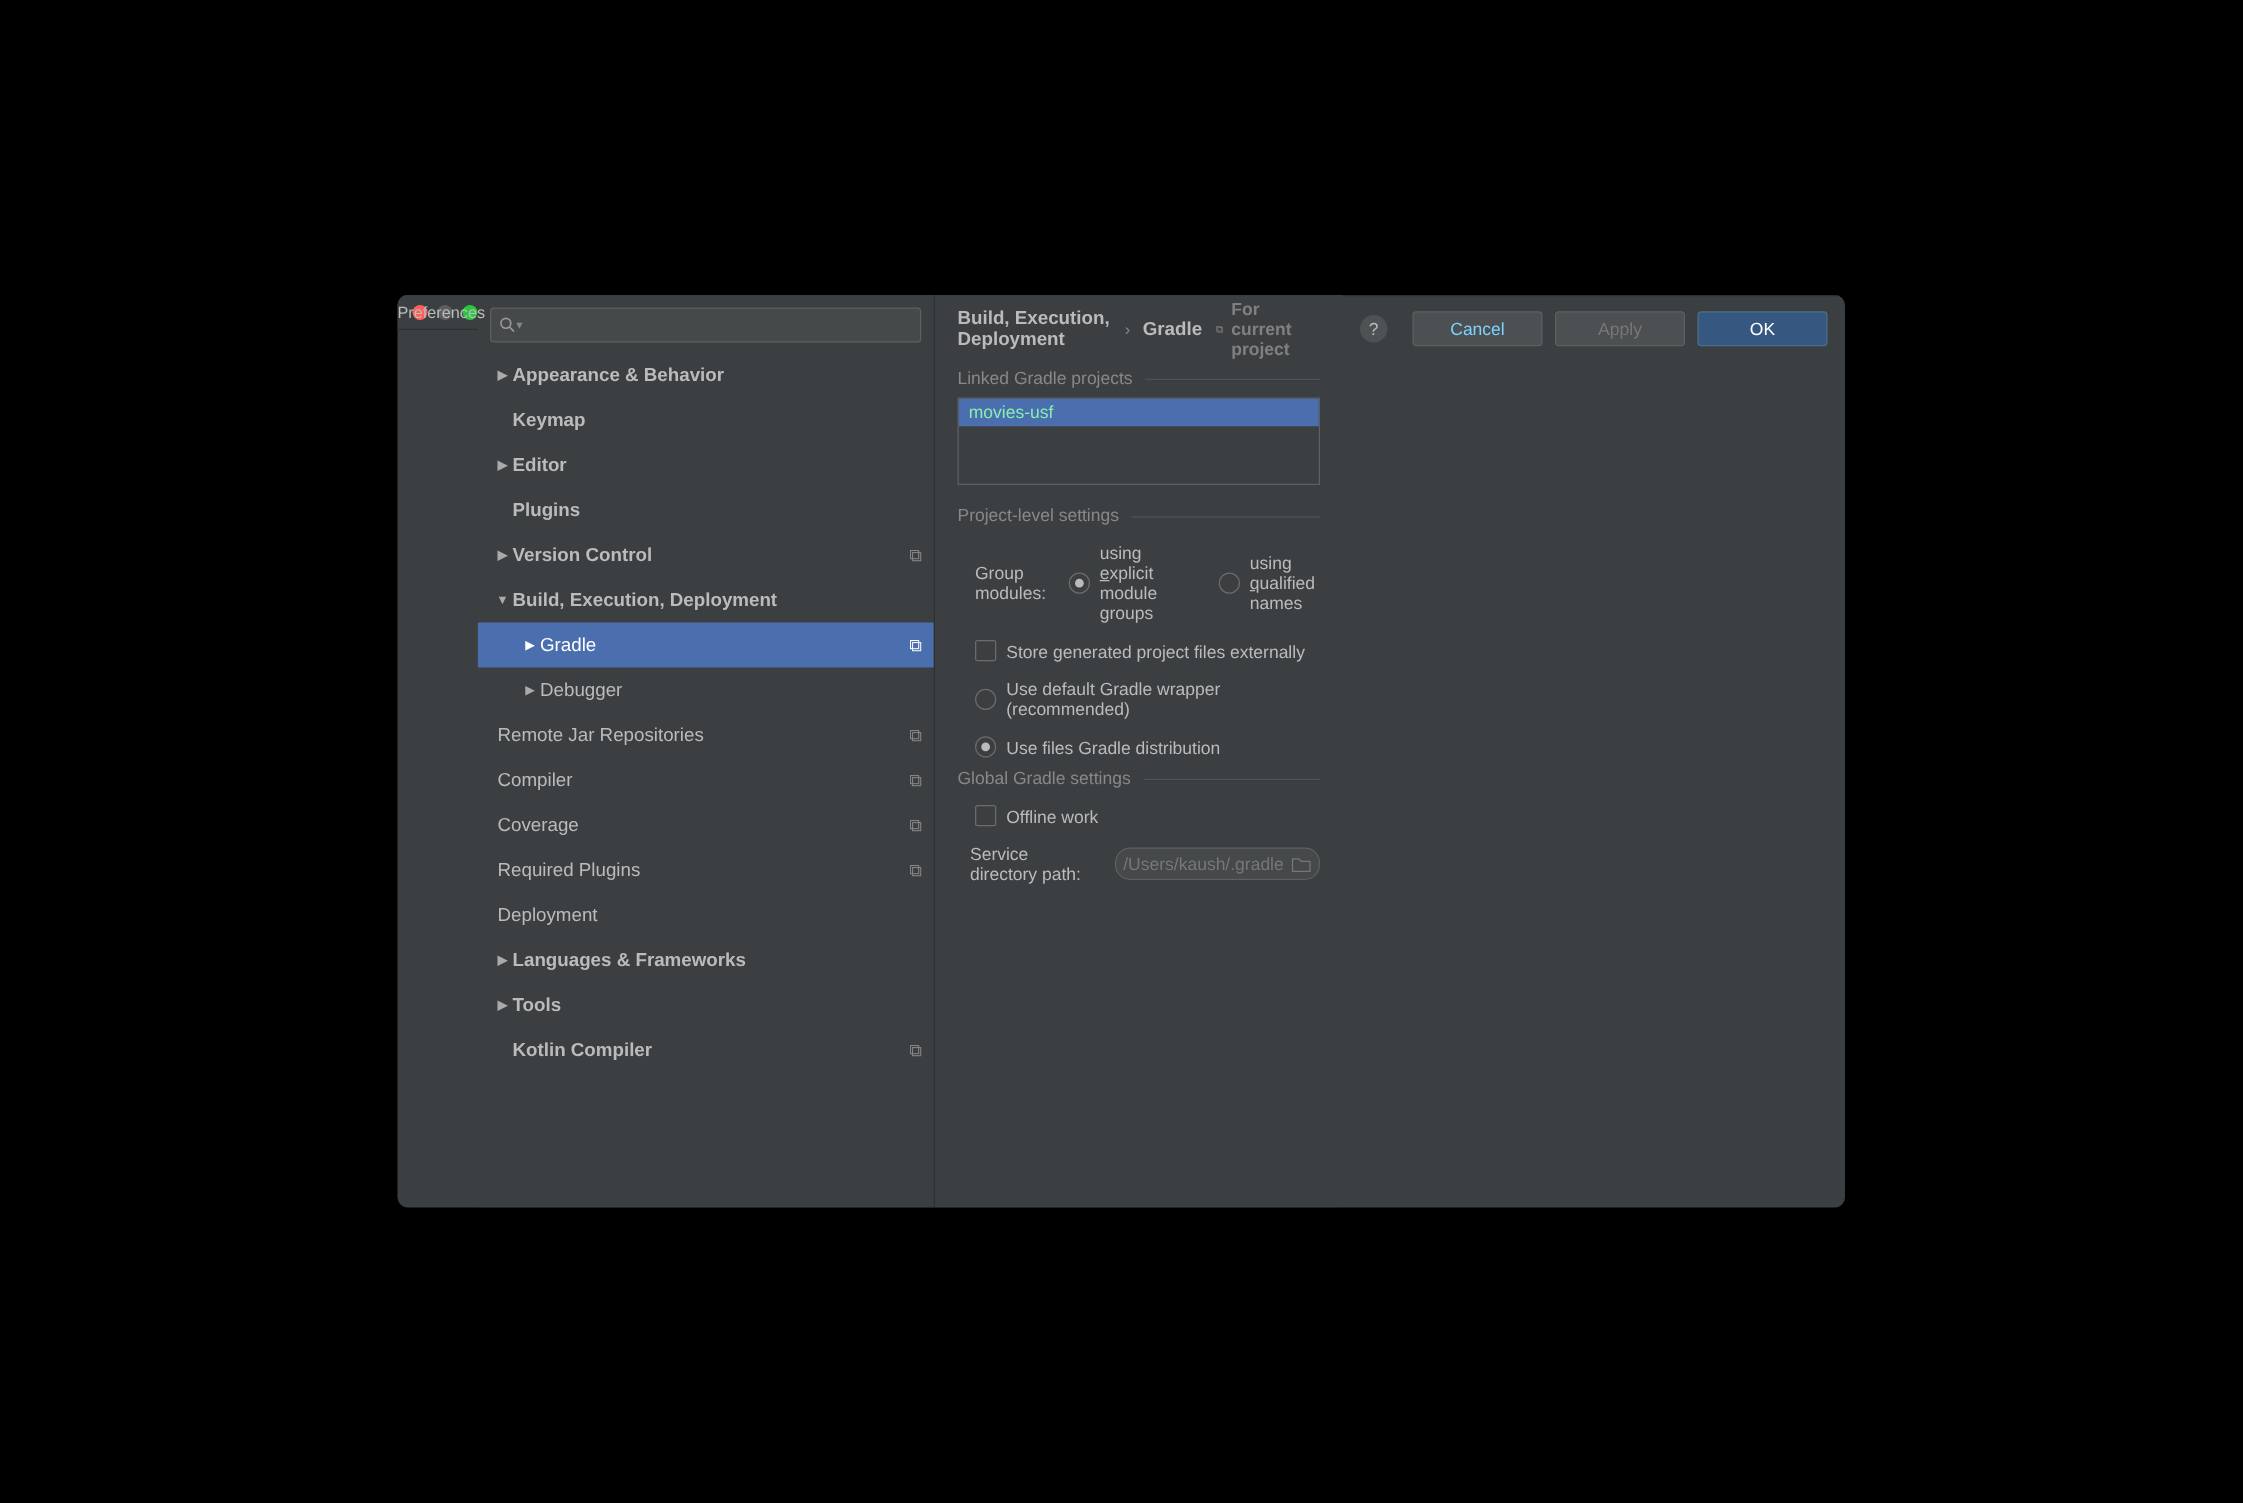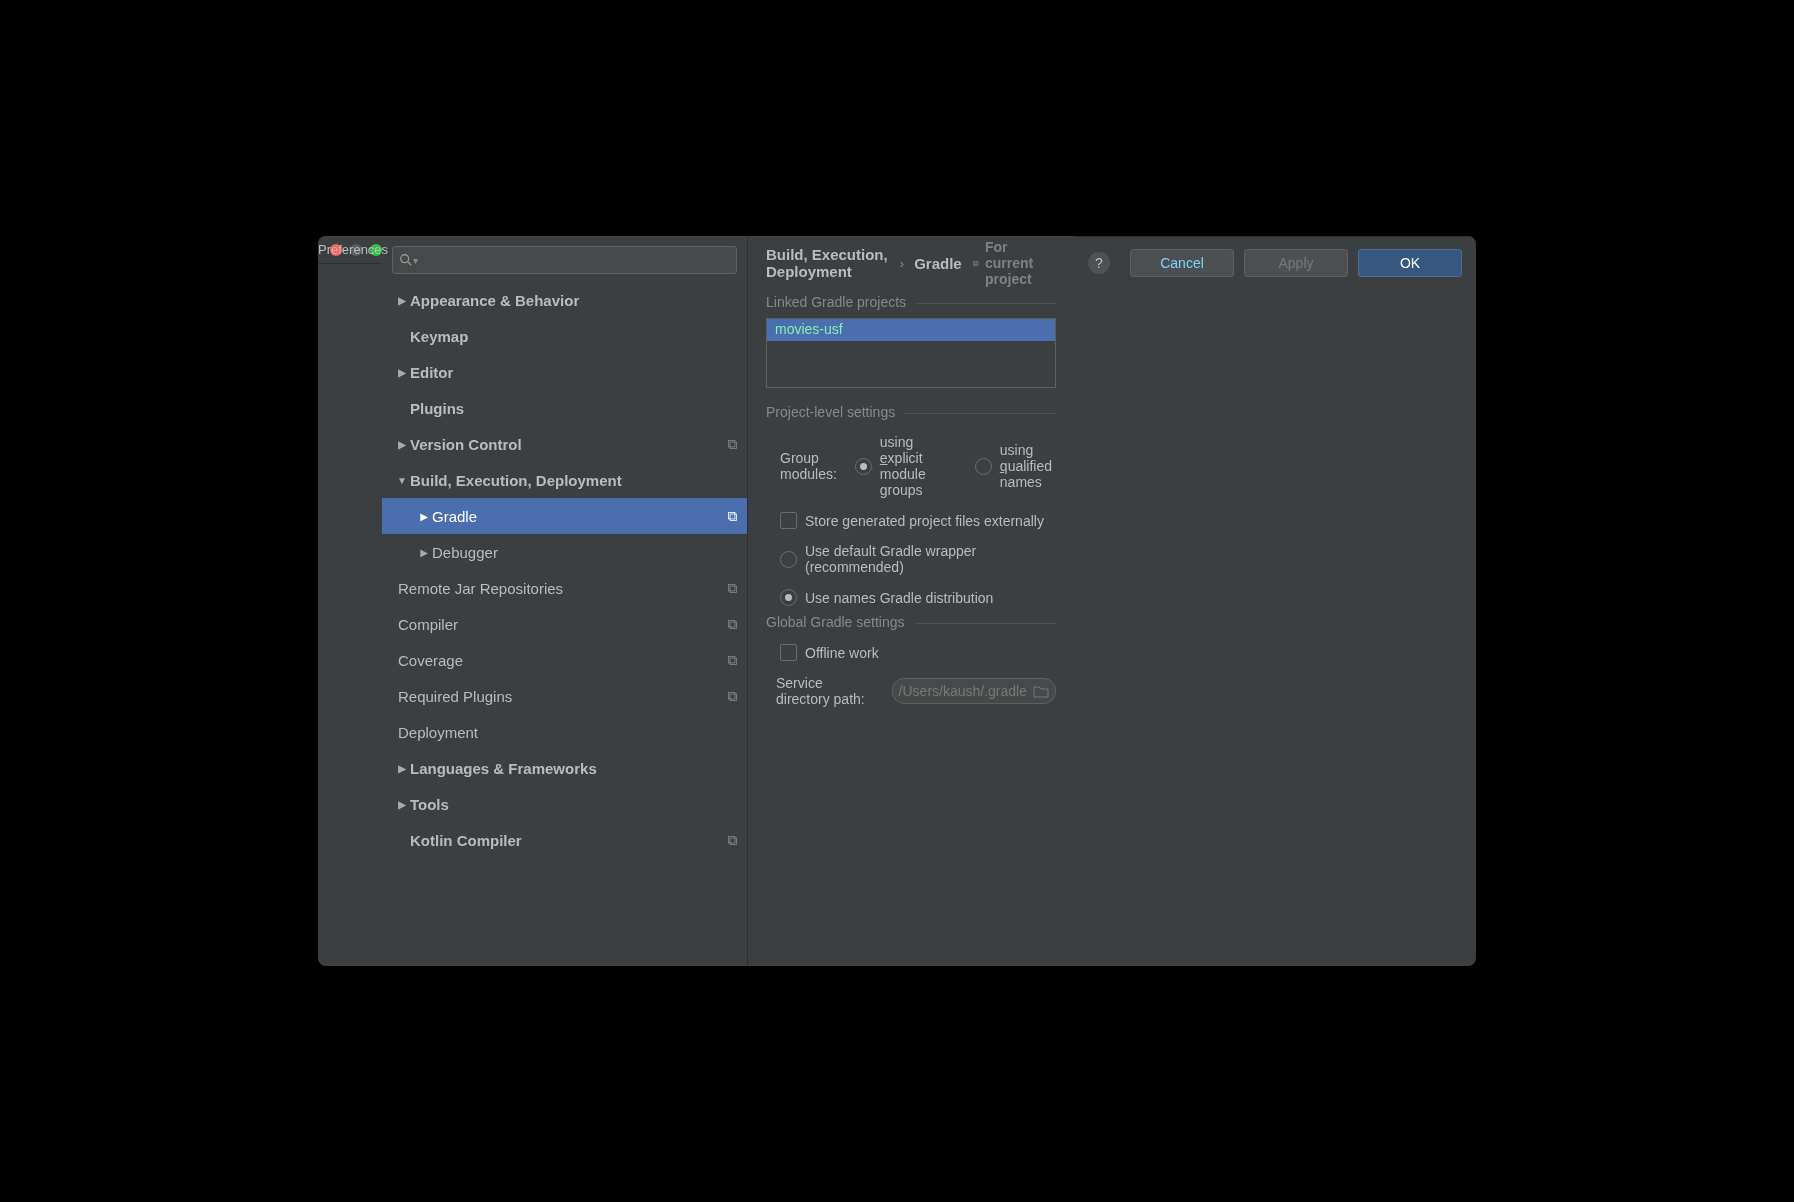--- a/index.html
+++ b/index.html
@@ -447,21 +447,21 @@
       <div class="form-row">
         <label class="option">
           <span class="radio"></span>
           <span>Use default Gradle wrapper (recommended)</span>
         </label>
       </div>
 
       <div class="form-row">
         <label class="option">
           <span class="radio checked"></span>
-          <span>Use names Gradle distribution</span>
+          <span>Use files Gradle distribution</span>
         </label>
       </div>
 
 
       <div class="section-header" style="margin-top:8px">
         <span>Global Gradle settings</span>
         <span class="line"></span>
       </div>
 
       <div class="form-row">

